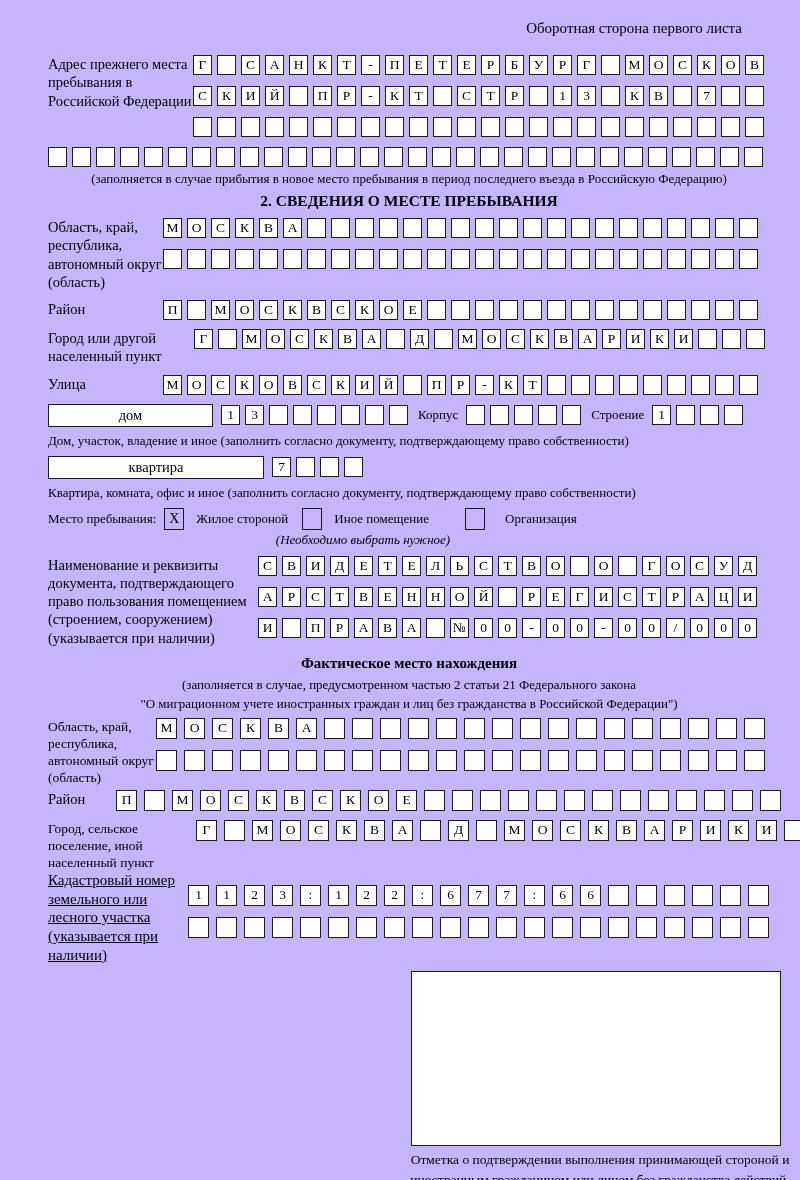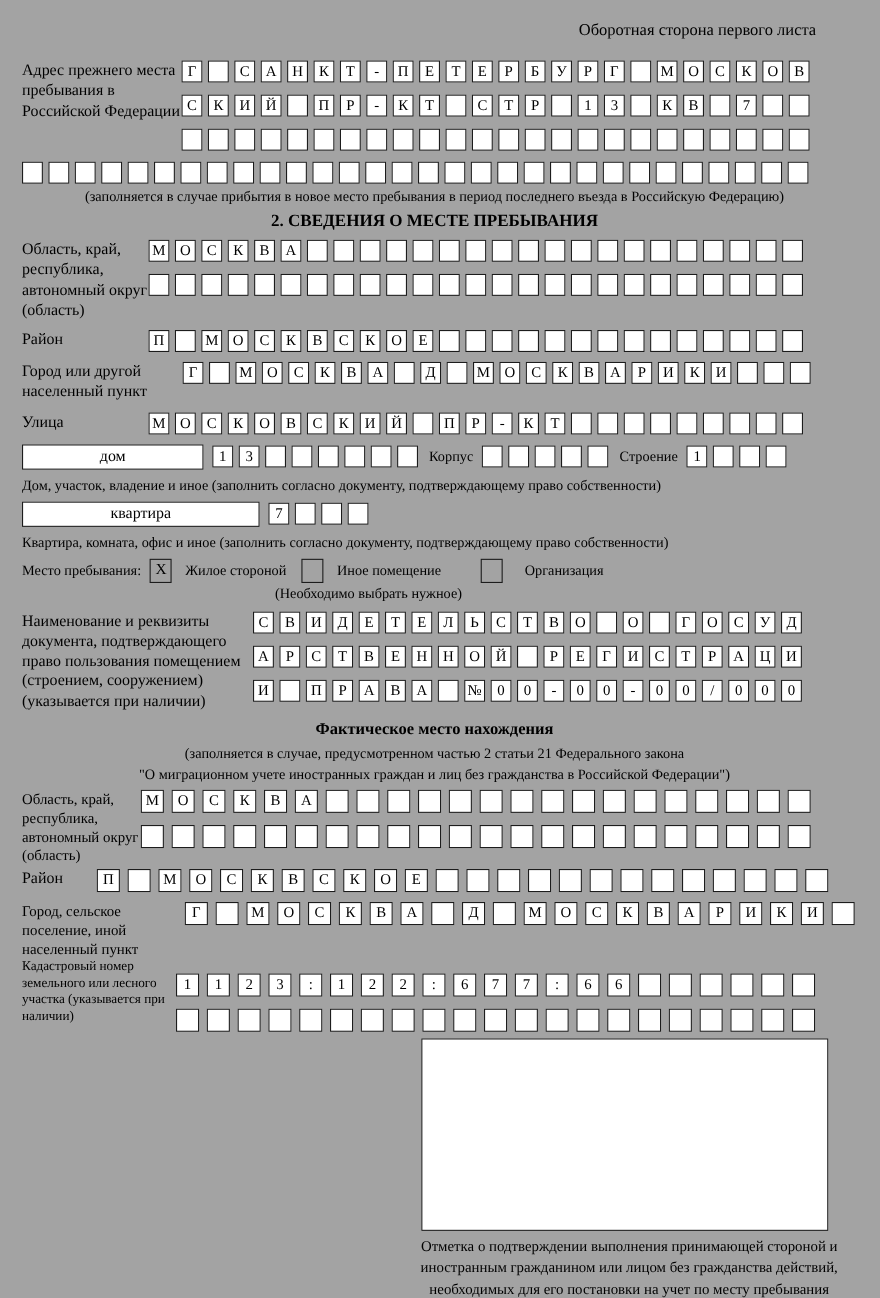--- a/index.html
+++ b/index.html
@@ -1,30 +1,30 @@
 <!DOCTYPE html>
 <html lang="ru"><head>
 <meta charset="utf-8">
 <style>
   * { box-sizing: border-box; margin: 0; padding: 0; }
   html,body { background:#888; }
   .page {
     width: 800px; height: 1180px; margin: 0 auto;
-    background: #a3a3a3; color: #000;
+    background: #c4b5fd; color: #000;
     font-family: "Liberation Serif", serif;
-    padding: 20px 30px 0 20px;
+    padding: 20px 30px 0 48px;
     position: relative; overflow: hidden;
   }
   .header-note { text-align: right; font-size: 15px; margin-right: 28px; }
   .frow { display: flex; align-items: flex-start; margin-bottom: 9px; }
   .frow.vcenter { align-items: center; }
   .flabel { flex: none; font-size: 14.5px; line-height: 1.26; }
   .w145 { width: 145px; } .w115 { width: 115px; } .w146 { width: 146px; }
   .w210 { width: 210px; } .w108 { width: 108px; } .w68 { width: 68px; }
-  .w148 { width: 148px; font-size: 13.5px; } .w140 { width: 140px; font-size: 12px; }
+  .w148 { width: 148px; font-size: 13.5px; } .w140 { width: 140px; font-size: 15px; text-decoration: underline; }
   .sm { font-size: 13.5px; }
   .cells { display: flex; gap: 5px; }
   .cell {
     flex: none; width: 19px; height: 20px;
     border: 1.6px solid #1c1c1c;
     display: flex; align-items: center; justify-content: center;
     font-size: 13.5px; background: #fff;
   }
   .cellcol { display: flex; flex-direction: column; gap: 11px; }
   .row-lg { gap: 7px; }
@@ -37,21 +37,21 @@
   .inline-label { font-size: 13px; line-height: 1.2; }
   .chk {
     flex: none; width: 20px; height: 22px; border: 1.6px solid #1c1c1c;
     display: flex; align-items: center; justify-content: center; font-size: 14px;
   }
   .caption { font-size: 13px; margin: -3px 0 7px 0; }
   .note-center { text-align: center; font-size: 13px; }
   .sec-title { text-align: center; font-weight: bold; font-size: 15.5px; margin: 5px 0 8px 0; }
   .fact-title { text-align: center; font-weight: bold; font-size: 15px; margin: 8px 0 4px 0; }
   .fact-note { text-align: center; font-size: 13px; line-height: 1.45; margin-bottom: 4px; }
-  .choose-note { font-size: 13px; margin: 2px 0 8px 150px; width: 330px; text-align: center; }
+  .choose-note { font-size: 13px; margin: 2px 0 8px 150px; width: 330px; text-align: center; font-style: italic; }
   .stamp-box {
     margin: 6px 0 0 363px; width: 370px; height: 175px;
     border: 1.6px solid #1c1c1c; background: #fff;
   }
   .stamp-caption {
     margin: 4px 0 0 350px; width: 404px;
     text-align: center; font-size: 13.5px; line-height: 1.45;
   }
   .mt18 { margin-top: 18px; } .mt10 { margin-top: 10px; } .mt4 { margin-top: 4px; }
   .mt2 { margin-top: 2px; } .mb0 { margin-bottom: 0; }

